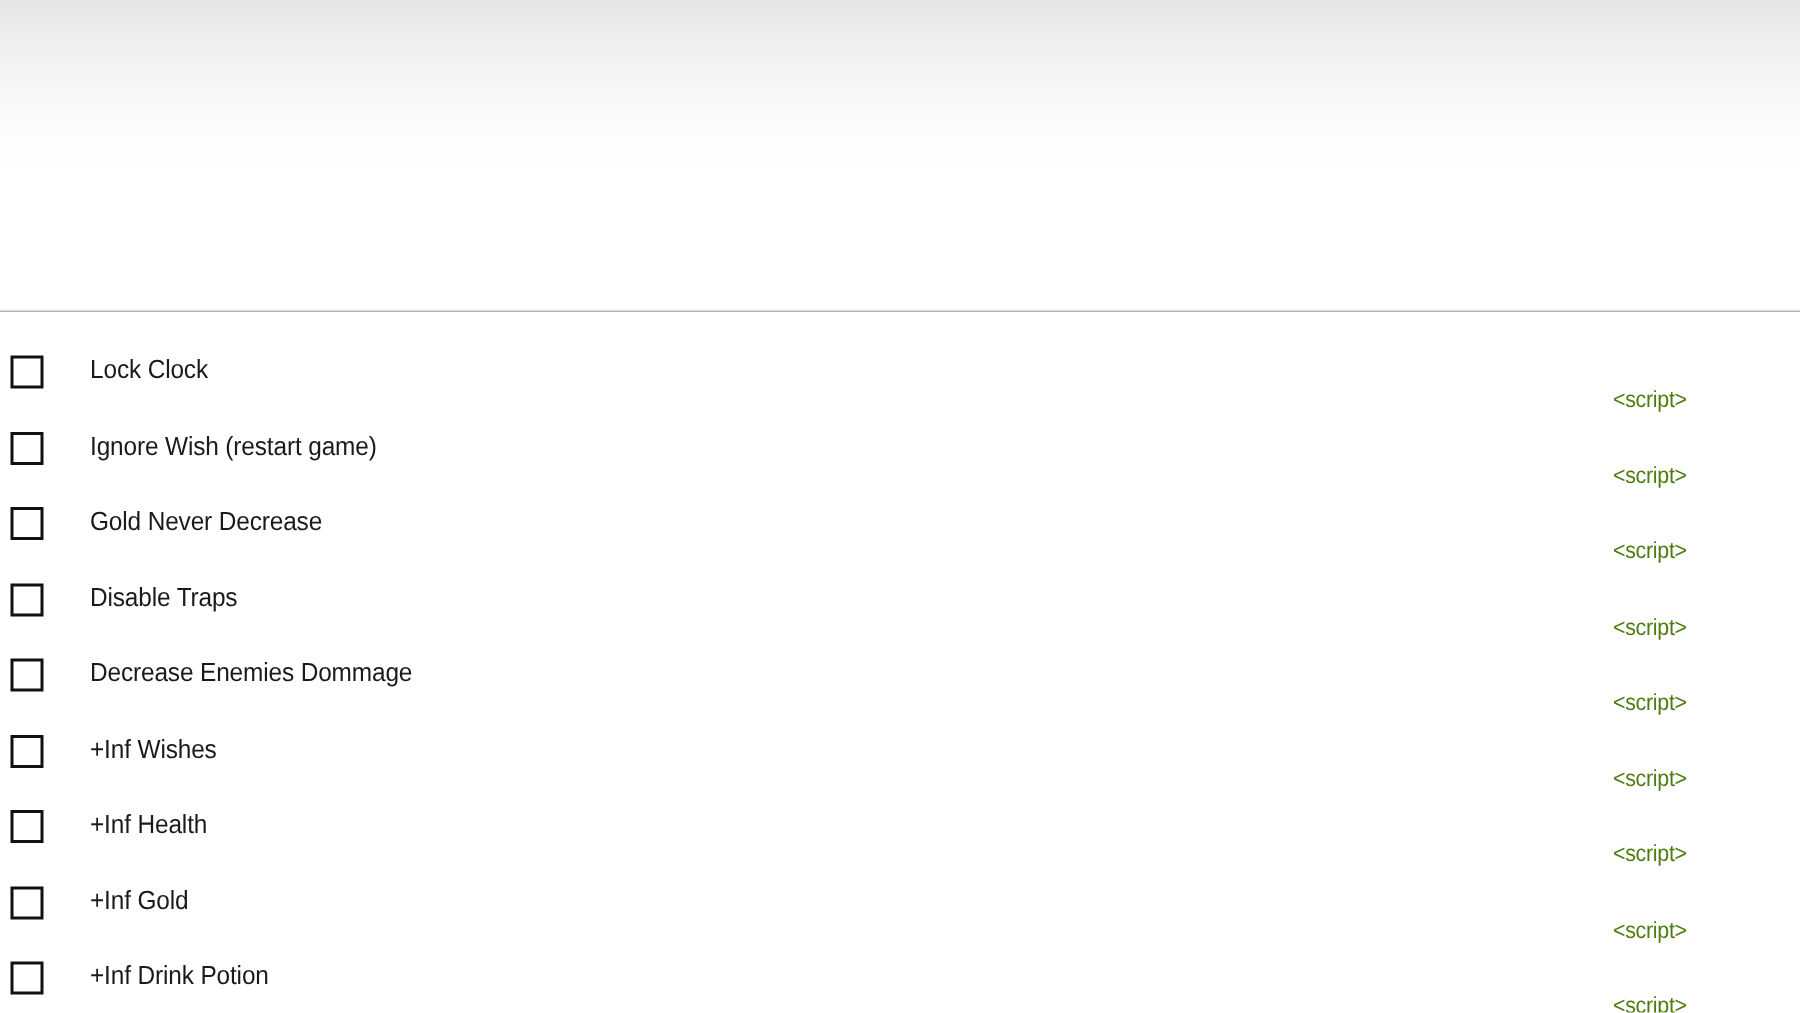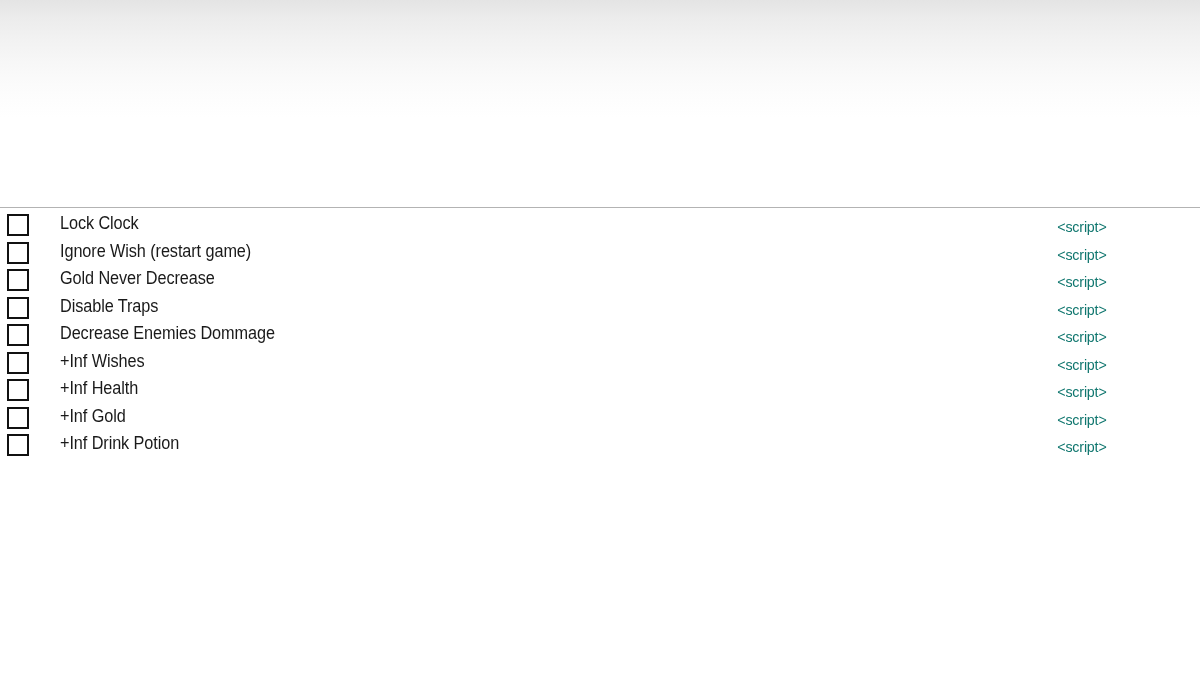--- a/index.html
+++ b/index.html
@@ -57,20 +57,21 @@
     position: absolute;
     left: 0;
     top: 211px;
     width: 1200px;
   }
 
   .cheat-row {
     position: relative;
     height: 27.5px;
     width: 1016px;
+    margin-top: 23px;
   }
 
   .checkbox {
     position: absolute;
     left: 7px;
     top: 3px;
     width: 18px;
     height: 18px;
     border: 2px solid #111111;
     background: #ffffff;
@@ -89,29 +90,30 @@
     letter-spacing: -0.1px;
     white-space: nowrap;
     font-stretch: condensed;
     transform: scaleX(0.93);
     transform-origin: left center;
   }
 
   .script-tag {
     position: absolute;
     left: 0;
-    top: 3px;
+    top: 20px;
     width: 1107px;
     text-align: right;
     font-size: 15.5px;
     line-height: 25px;
-    color: #0f766e;
+    color: #4d7c0f;
     letter-spacing: -0.2px;
     white-space: nowrap;
     cursor: pointer;
+    padding-left: 18px;
   }
 
   .script-tag span {
     display: inline-block;
     transform: scaleX(0.92);
     transform-origin: right center;
   }
 </style>
 </head>
 <body>

